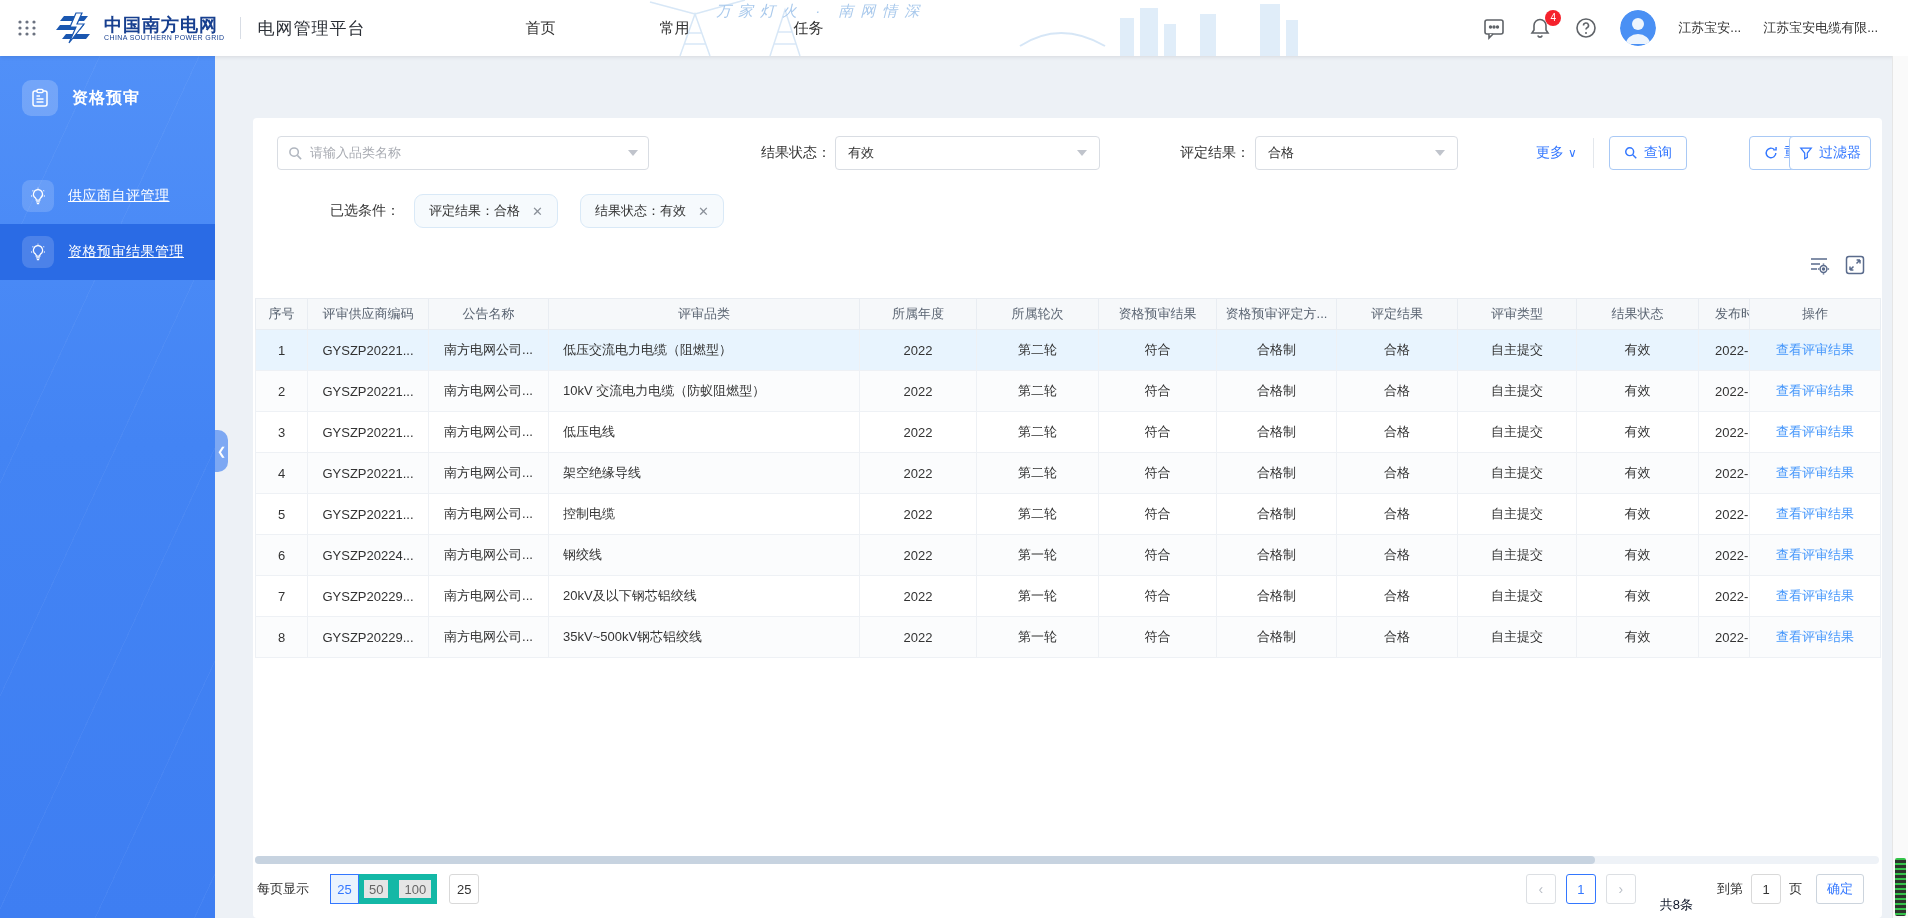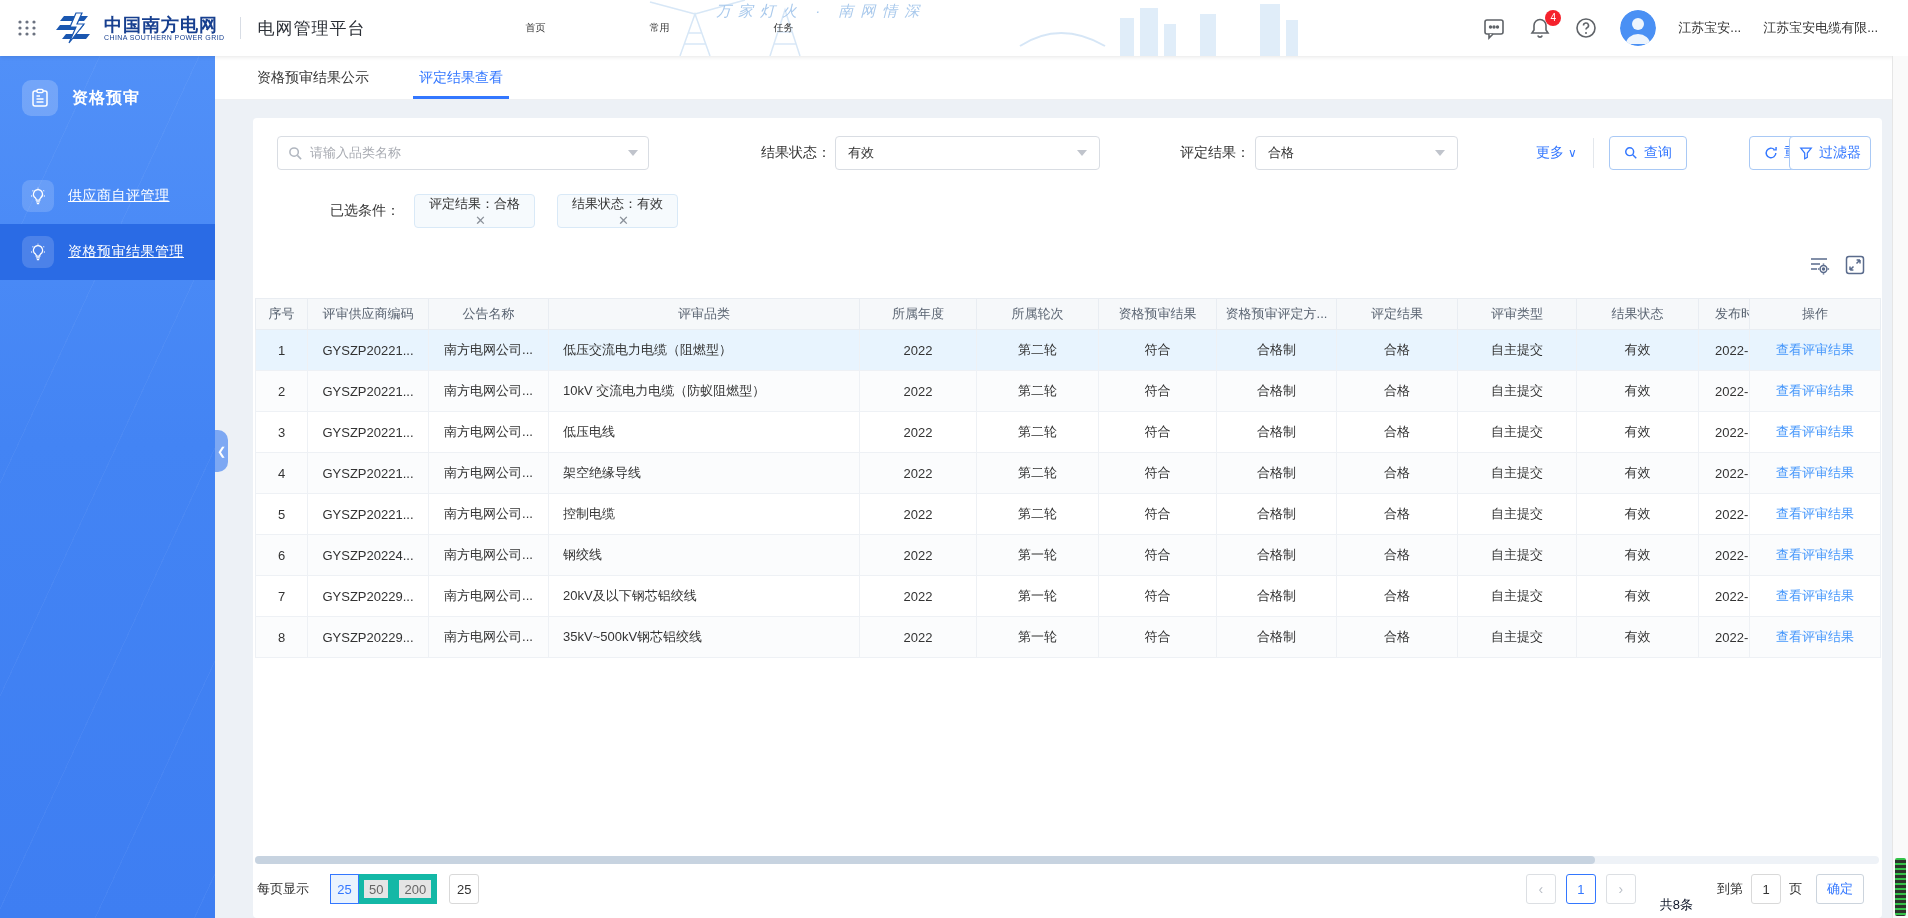--- a/index.html
+++ b/index.html
@@ -10,21 +10,21 @@
   .header { position:absolute; left:0; top:0; width:1908px; height:56px; background:#fff;
             box-shadow:0 1px 4px rgba(0,0,0,.10); z-index:30; display:flex; align-items:center; }
   .apps-grid { width:26px; height:26px; margin-left:14px; display:flex; align-items:center; justify-content:center; cursor:pointer; }
   .logo-wrap { display:flex; align-items:center; margin-left:14px; }
   .logo-mark { margin-right:8px; }
   .logo-text-cn { font-size:18px; font-weight:bold; color:#173f8f; letter-spacing:1px; line-height:18px; }
   .logo-text-en { font-size:7px; color:#173f8f; letter-spacing:.4px; }
   .hdr-divider { width:1px; height:22px; background:#d8dde5; margin:0 16px; }
   .platform-title { font-size:17px; color:#2b2f36; letter-spacing:1px; }
   .hdr-nav { display:flex; margin-left:160px; gap:104px; z-index:2; }
-  .nav-item { font-size:10px; color:#333; cursor:pointer; }
+  .nav-item { font-size:15px; color:#333; cursor:pointer; }
   .hdr-art { position:absolute; left:560px; top:0; width:780px; height:56px; pointer-events:none; opacity:.85; }
   .slogan { position:absolute; left:716px; top:2px; font-size:15px; font-style:italic; color:#a9c9ec;
             letter-spacing:7px; z-index:1; }
   .hdr-right { position:absolute; right:30px; top:0; height:56px; display:flex; align-items:center; gap:22px; }
   .hdr-icon { width:24px; height:24px; position:relative; cursor:pointer; }
   .badge { position:absolute; top:-6px; right:-9px; min-width:16px; height:16px; border-radius:8px;
            background:#f5222d; color:#fff; font-size:10px; line-height:16px; text-align:center; padding:0 3px; }
   .avatar { width:36px; height:36px; border-radius:50%; overflow:hidden; cursor:pointer; }
   .hdr-user, .hdr-company { font-size:13px; color:#333; cursor:pointer; white-space:nowrap; }
 
@@ -73,22 +73,22 @@
   .lbl-result { left:927px; } .sel-result { left:1002px; width:203px; }
   .more-link { position:absolute; left:1283px; top:8px; color:#3377ff; font-size:14px; cursor:pointer; }
   .more-link .chev { font-size:12px; }
   .f-vdivider { position:absolute; left:1340px; top:2px; width:1px; height:30px; background:#e3e7ec; }
   .f-btn { position:absolute; top:0; height:34px; border:1px solid #a9c9f5; border-radius:4px; background:#fff;
            color:#3377ff; font-size:14px; display:flex; align-items:center; justify-content:center; gap:6px; cursor:pointer; }
   .btn-query { left:1356px; width:78px; } .btn-reset { left:1496px; width:78px; } .btn-filter { left:1536px; width:82px; }
   .selected-row { position:absolute; left:0; top:76px; display:flex; align-items:center; }
   .sel-label { margin-left:77px; font-size:14px; color:#333; }
   .tags { display:flex; gap:22px; margin-left:14px; }
-  .tag { height:34px; background:#f6fafd; border:1px solid #d9e9f7; border-radius:4px; display:flex;
-         align-items:center; padding:0 14px; font-size:13px; color:#333;flex-direction:column; }
+  .tag { height:34px; background:#f6fafd; border:1px solid #d9e9f7; border-radius:9px; display:flex;
+         align-items:center; padding:0 14px; font-size:13px; color:#333; }
   .tag .x { margin-left:12px; color:#8a9099; font-size:13px; cursor:pointer; }
 
   
   .card2 { position:absolute; left:38px; top:188px; width:1629px; height:674px; background:#fff; border-radius:4px; }
   .tbl-toolbar { position:absolute; right:16px; top:10px; display:flex; gap:14px; align-items:center; }
   .tbl-toolbar .tool { width:22px; height:22px; cursor:pointer; }
 
   table.grid { position:absolute; left:2px; top:54px; width:1624px; table-layout:fixed; border-collapse:collapse; }
   .grid th { height:31px; background:#f6f8fa; font-weight:normal; font-size:13px; color:#5a6472;
              border:1px solid #e9edf2; text-align:center; overflow:hidden; white-space:nowrap; }
@@ -256,28 +256,20 @@
             </svg>
           </span>
           <span class="side-label">资格预审结果管理</span>
         </div>
       </div>
   </div>
   <div class="collapse-handle">❮</div>
 
   <div class="page">
 
-    <div class="tabbar">
-        <div class="tab">
-          <span>资格预审结果公示</span>
-        </div>
-        <div class="tab active">
-          <span>评定结果查看</span>
-        </div>
-      </div>
 
     <div class="card1">
       <div class="filter-row">
         <div class="search-select">
           <svg width="15" height="15" viewBox="0 0 16 16" fill="none" stroke="#b0b6bf" stroke-width="1.6">
             <circle cx="6.5" cy="6.5" r="4.5"></circle>
               <path d="M10 10 L14 14"></path>
           </svg>
           <span class="ph">请输入品类名称</span>
           <span class="caret"></span>
@@ -513,21 +505,21 @@
 
       <div class="h-scrollbar">
         <div class="h-thumb"></div>
       </div>
 
       <div class="pager">
         <span class="pp-label">每页显示</span>
         <div class="size-group">
             <span class="size-btn active">25</span>
             <span class="size-btn">50</span>
-            <span class="size-btn">200</span>
+            <span class="size-btn">100</span>
           </div>
         <div class="size-box">25</div>
 
         <div class="pager-right">
           <span class="pg-btn">‹</span>
           <span class="pg-num">1</span>
           <span class="pg-btn">›</span>
           <span class="pg-total">共8条</span>
           <span class="goto-label">到第</span>
           <input class="goto-input" value="1" style="">

